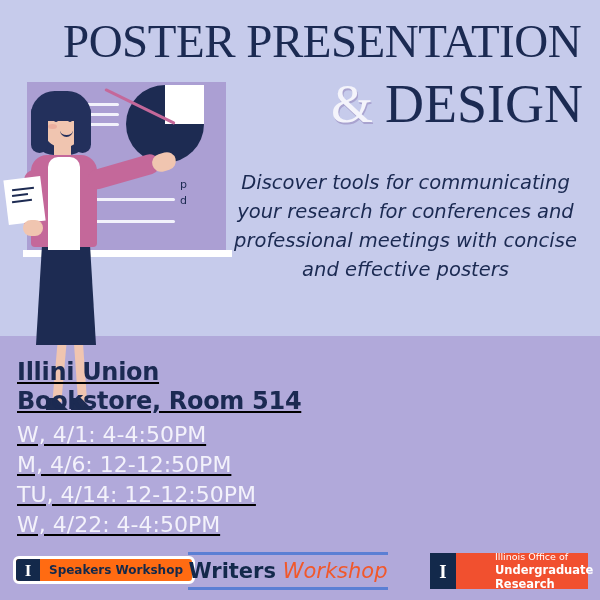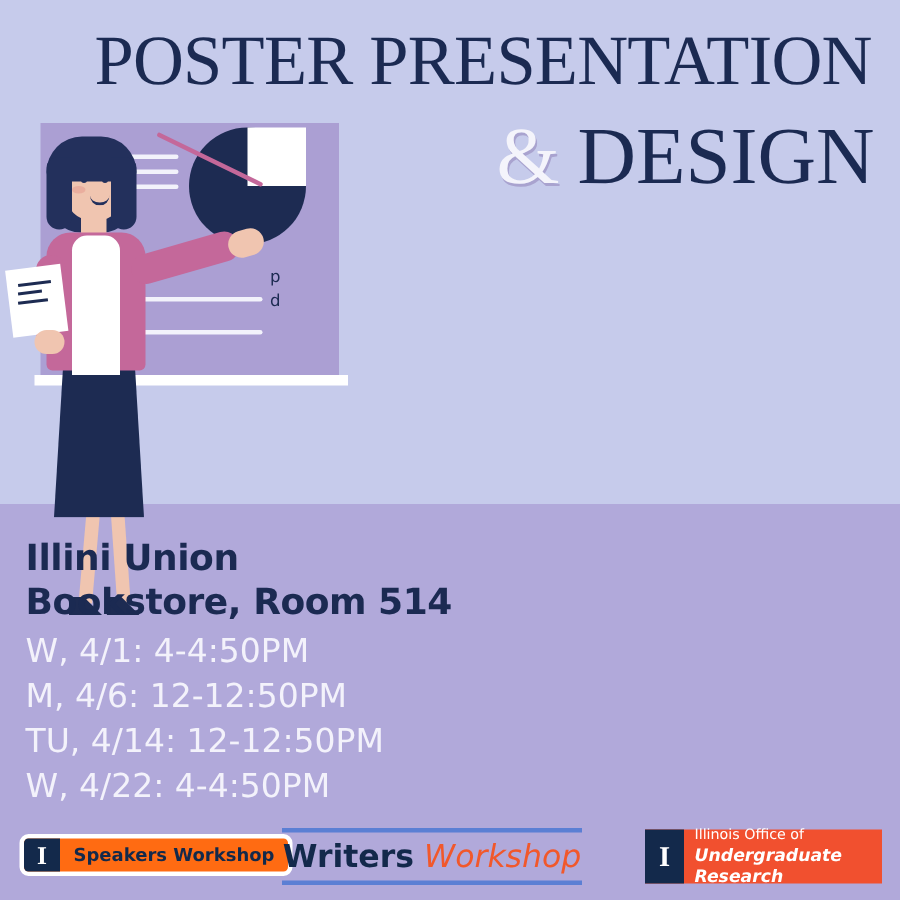--- a/index.html
+++ b/index.html
@@ -163,21 +163,21 @@
   .leg1{left:55px;top:282px;transform:rotate(5deg);}
   .leg2{left:76px;top:282px;transform:rotate(-4deg);}
   .shoe{
     position:absolute;width:22px;height:12px;background:#1d2b52;
   }
   .shoe1{left:46px;top:338px;clip-path:polygon(0 0,45% 0,100% 100%,0 100%);}
   .shoe2{left:71px;top:338px;clip-path:polygon(0 0,45% 0,100% 100%,0 100%);}
 
   
   .col{position:absolute;}
-  .col-left{left:17px;top:358px;width:315px;}
+  .col-left{left:17px;top:358px;width:315px;text-decoration:underline;}
   .col-right{left:337px;top:388px;width:255px;}
   .venue{
     font-family:"DejaVu Sans", sans-serif;
     font-weight:bold;font-size:24px;line-height:29px;
     color:#1b2a52;letter-spacing:-0.3px;
   }
   .times{
     margin-top:4px;
     font-family:"DejaVu Sans", sans-serif;
     font-size:22px;line-height:30px;color:#f3f2fb;
@@ -223,23 +223,23 @@
     background:#f1502f;display:flex;align-items:center;
   }
   .uor-i{
     width:26px;height:100%;background:#13294b;flex:none;
     display:flex;align-items:center;justify-content:center;
   }
   .uor-i .gi{
     color:#ffffff;font-family:"Liberation Serif",serif;
     font-weight:bold;font-size:19px;line-height:19px;
   }
-  .uor-text{padding-left:7px;color:#ffffff;}
+  .uor-text{padding-left:7px;color:#ffffff;margin-left:32px;}
   .uor-l1{font-family:"DejaVu Sans",sans-serif;font-size:9.5px;line-height:12px;}
-  .uor-l2{font-family:"DejaVu Sans",sans-serif;font-size:11.5px;line-height:14px;font-weight:bold;font-style:italic;}
+  .uor-l2{font-family:"DejaVu Sans",sans-serif;font-size:11.5px;line-height:14px;font-weight:bold;}
 </style>
 </head>
 <body>
 
 <div id="poster">
 
   <div class="band-lower"></div>
   <div class="band-footer"></div>
 
   <div class="illus">
@@ -287,20 +287,21 @@
     <div class="paper-l pl2"></div>
     <div class="paper-l pl3"></div>
     <div class="hand-l"></div>
   </div>
 
   <div class="title1">POSTER PRESENTATION</div>
   <div class="title2-wrap">
     <span class="amp">&amp;</span><span class="design">DESIGN</span>
   </div>
 
+  <div class="desc">Discover tools for communicating your research for conferences and professional meetings with concise and effective posters</div>
 
   <div class="col col-left">
     <div class="venue">
       <div>Illini Union</div>
       <div>Bookstore, Room 514</div>
     </div>
     <div class="times">
       <div>W, 4/1: 4-4:50PM</div>
       <div>M, 4/6: 12-12:50PM</div>
       <div>TU, 4/14: 12-12:50PM</div>

